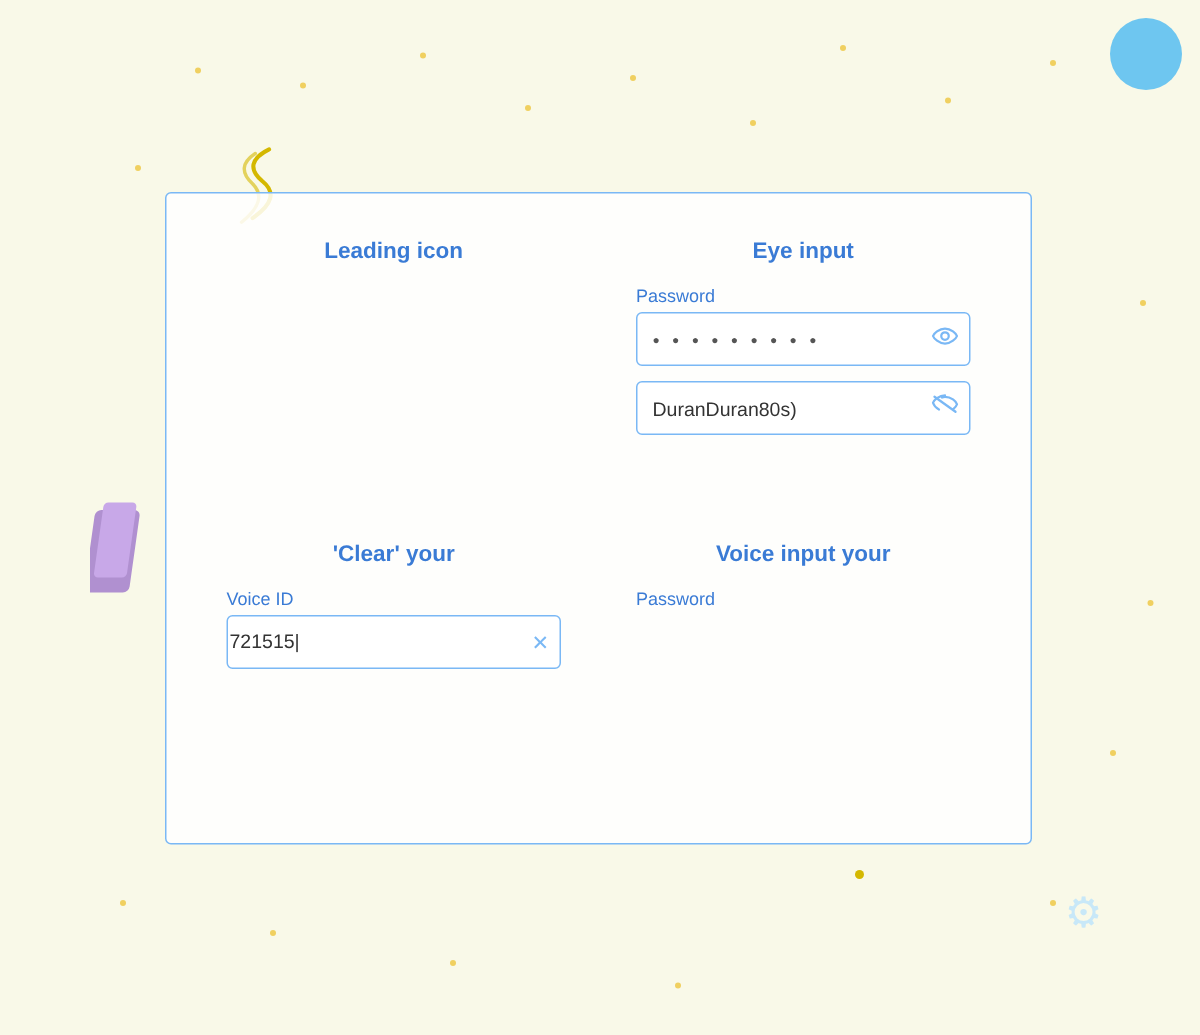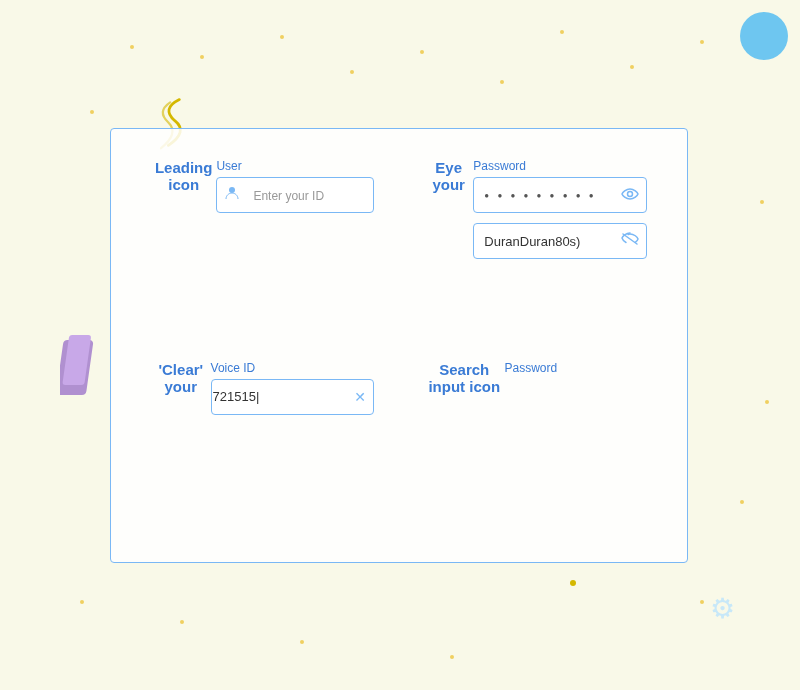--- a/index.html
+++ b/index.html
@@ -27,21 +27,22 @@
       display: grid;
       grid-template-columns: 1fr 1fr;
       grid-template-rows: 1fr 1fr;
       padding: 20px;
       gap: 10px;
     }
 
     
     .section {
       display: flex;
-      flex-direction: row;
+      flex-direction: column;
+      align-items: center;
       padding: 10px 20px;
     }
 
     .section-title {
       color: #3a7bd5;
       font-size: 15px;
       font-weight: bold;
       margin-bottom: 14px;
       text-align: center;
     }
@@ -207,36 +208,24 @@
     <rect x="10" y="5" width="22" height="50" rx="3" fill="#c8a8e8" transform="skewX(-8)"></rect>
   </svg>
 
   <div class="shape-gear">⚙</div>
 </div>
 
 <div class="card">
 
   <div class="section">
     <div class="section-title">Leading icon</div>
-    <div style="width:100%;">
-      <div class="field-label">User</div>
-      <div class="input-wrapper">
-        <span class="icon-leading">
-          <svg width="16" height="16" viewBox="0 0 16 16" fill="#7ab8f5">
-            <circle cx="8" cy="5" r="3"></circle>
-            <path d="M2 14c0-3.3 2.7-6 6-6s6 2.7 6 6" stroke="#7ab8f5" stroke-width="1" fill="none"></path>
-          </svg>
-        </span>
-        <input class="input-field" type="text" placeholder="Enter your ID" style="">
-      </div>
-    </div>
-  </div>
-
-  <div class="section">
-    <div class="section-title">Eye your</div>
+  </div>
+
+  <div class="section">
+    <div class="section-title">Eye input</div>
     <div style="width:100%;">
       <div class="field-label">Password</div>
       <div class="input-wrapper">
         <input class="input-field no-leading has-trailing password-dots" type="text" value="● ● ● ● ● ● ● ● ●" style="padding-left: 10px; letter-spacing: 3px; font-size: 8px; color: rgb(85, 85, 85);">
         <span class="icon-trailing">
           <svg width="18" height="12" viewBox="0 0 18 12" fill="none">
             <path d="M9 1C5 1 1.5 4.5 1 6c.5 1.5 4 5 8 5s7.5-3.5 8-5c-.5-1.5-4-5-8-5z" stroke="#7ab8f5" stroke-width="1.5" fill="none"></path>
             <circle cx="9" cy="6" r="2.5" stroke="#7ab8f5" stroke-width="1.5" fill="none"></circle>
           </svg>
         </span>
@@ -260,19 +249,19 @@
     <div style="width:100%;">
       <div class="field-label">Voice ID</div>
       <div class="input-wrapper">
         <input class="input-field no-leading has-trailing" type="text" style="padding-left: 1px;" value="721515|">
         <span class="icon-trailing" style="font-size:14px; color:#7ab8f5;">✕</span>
       </div>
     </div>
   </div>
 
   <div class="section">
-    <div class="section-title">Search input icon</div>
+    <div class="section-title">Voice input your</div>
     <div style="width:100%;">
       <div class="field-label">Password</div>
     </div>
   </div>
 
 </div>
 
 </body></html>

